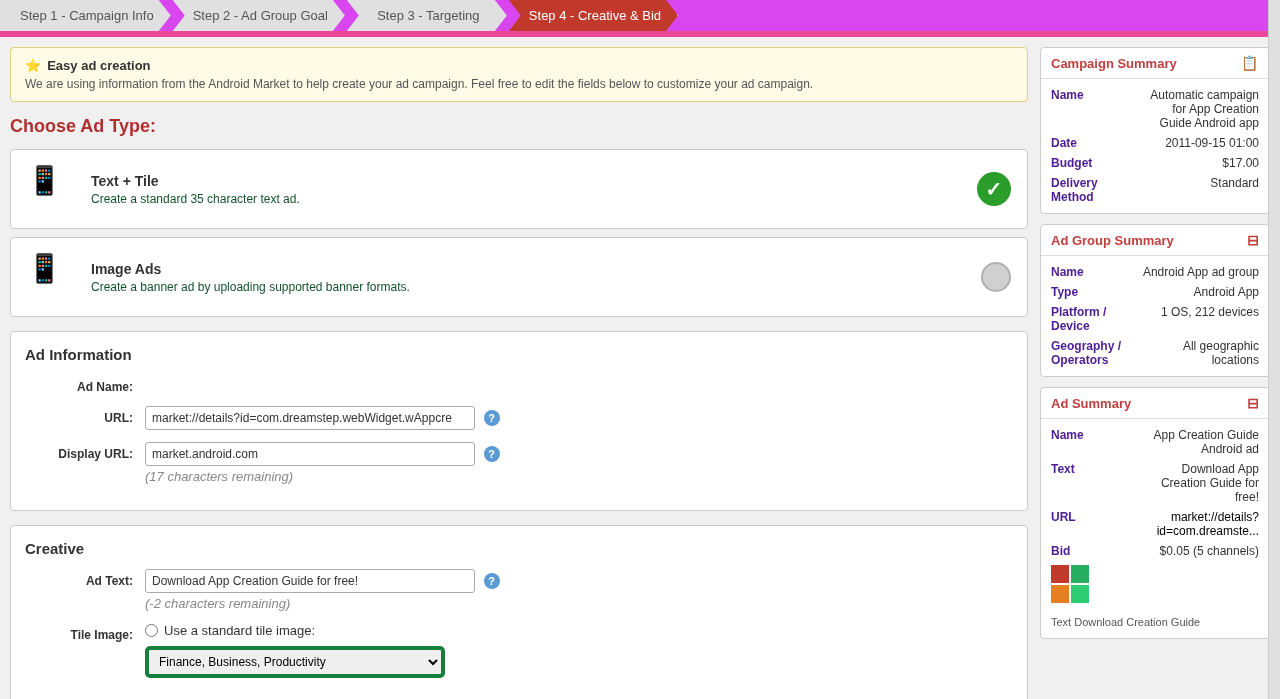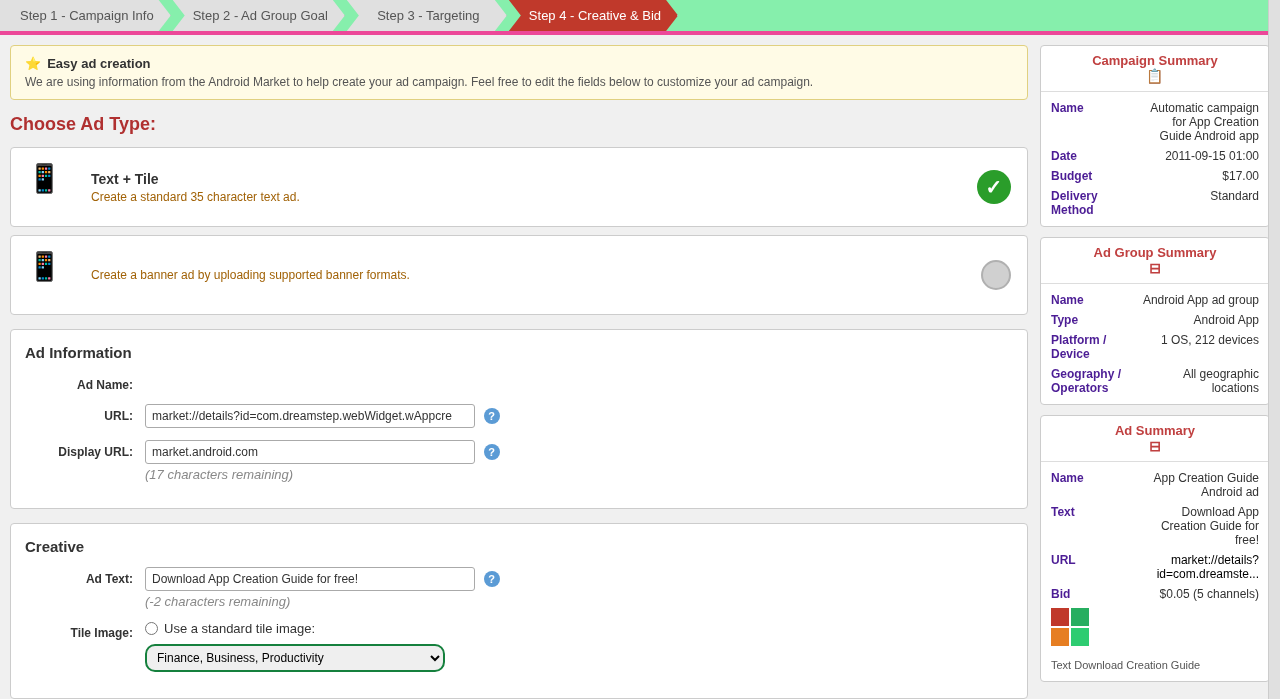--- a/index.html
+++ b/index.html
@@ -1,22 +1,22 @@
 <!DOCTYPE html>
 <html><head>
   <meta charset="utf-8">
   <style>
     * { box-sizing: border-box; margin: 0; padding: 0; }
     body { font-family: Arial, sans-serif; font-size: 13px; background: #f0f0f0; color: #333; overflow-x: hidden; }
 
     
     .steps-bar {
       display: flex;
-      background: #86efac;
-      border-bottom: 4px solid #ec4899;
+      background: #d946ef;
+      border-bottom: 6px solid #ec4899;
       padding: 0;
       margin-bottom: 10px;
     }
     .step {
       display: flex;
       align-items: center;
       padding: 8px 16px 8px 20px;
       font-size: 13px;
       color: #555;
       background: #e0e0e0;
@@ -94,21 +94,21 @@
       margin-right: 14px;
       flex-shrink: 0;
     }
     .ad-type-card .card-text h3 {
       font-size: 14px;
       font-weight: bold;
       margin-bottom: 3px;
     }
     .ad-type-card .card-text p {
       font-size: 12px;
-      color: #a16207;
+      color: #14532d;
     }
     .ad-type-card .card-radio {
       margin-left: auto;
     }
 
     
     .check-circle {
       width: 34px;
       height: 34px;
       border-radius: 50%;
@@ -189,22 +189,22 @@
       gap: 6px;
       margin-bottom: 8px;
     }
     .dropdown-wrap {
       display: flex;
       align-items: center;
       gap: 4px;
     }
     .dropdown-wrap select {
       width: 300px;
-      border: 2px solid #15803d;
-      border-radius: 10px;
+      border: 4px solid #15803d;
+      border-radius: 5px;
       padding: 4px 6px;
       font-size: 12px;
     }
 
     
     .right-panel {
       width: 230px;
       flex-shrink: 0;
     }
 
@@ -216,21 +216,20 @@
     }
     .summary-box-title {
       padding: 7px 10px;
       font-size: 13px;
       font-weight: bold;
       color: #c04040;
       border-bottom: 1px solid #ddd;
       display: flex;
       align-items: center;
       justify-content: space-between;
-      flex-direction: column;
     }
     .summary-box-title .icon-box {
       font-size: 14px;
     }
     .summary-table {
       width: 100%;
       font-size: 12px;
       padding: 6px 0;
     }
     .summary-row {
@@ -314,20 +313,21 @@
       <div class="card-radio">
         <div class="check-circle">✓</div>
       </div>
     </div>
 
     <div class="ad-type-card">
       <div class="card-icon device-icon">
         📱
       </div>
       <div class="card-text">
+        <h3>Image Ads</h3>
         <p>Create a banner ad by uploading supported banner formats.</p>
       </div>
       <div class="card-radio">
         <div class="radio-circle"></div>
       </div>
     </div>
 
     <div class="section-box" style="margin-top:14px;">
       <div class="section-box-content">
         <div style="font-size:15px; font-weight:bold; margin-bottom:12px;">Ad Information</div>

